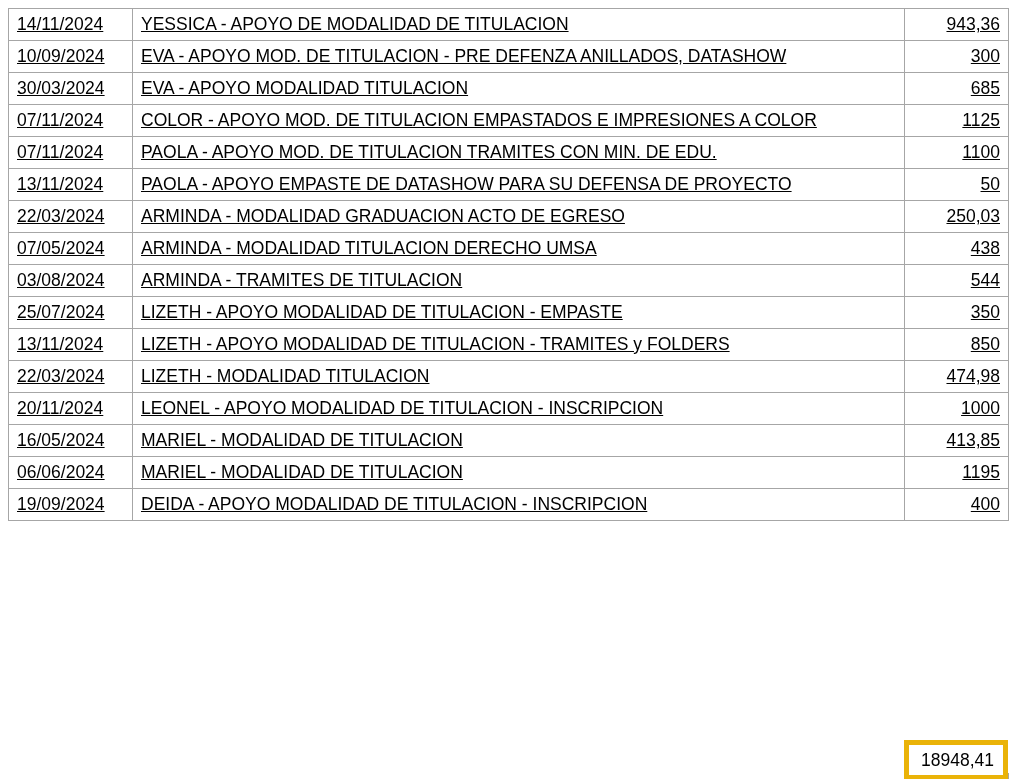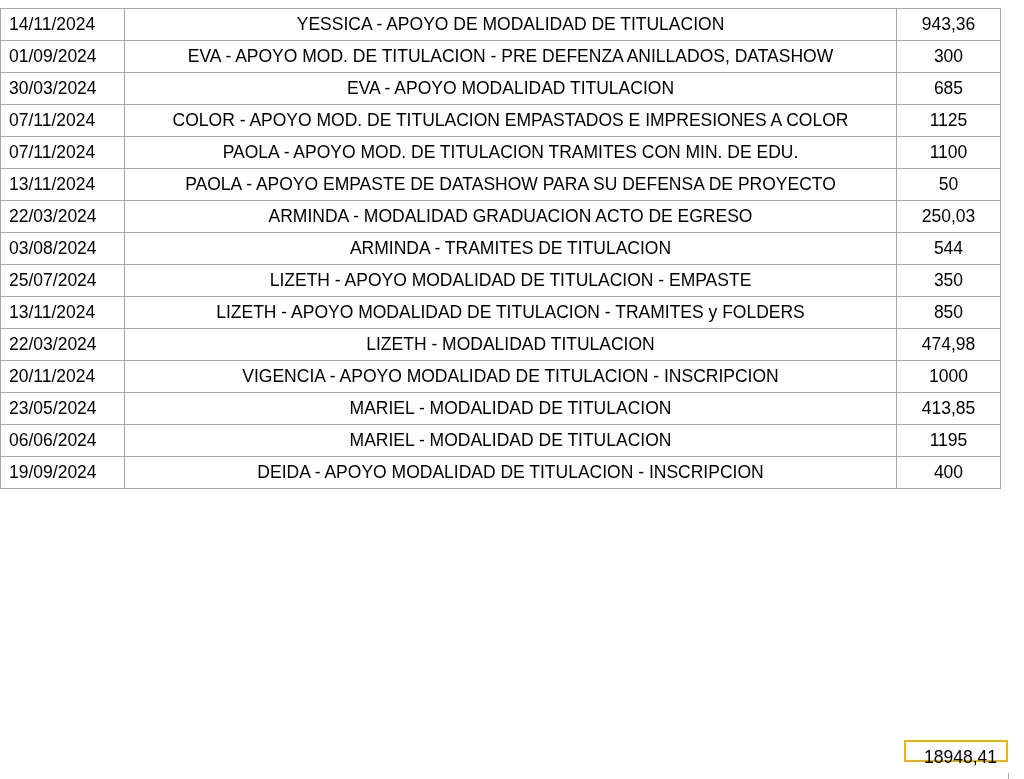--- a/index.html
+++ b/index.html
@@ -16,56 +16,58 @@
   }
   .sheet {
     position: relative;
     width: 1024px;
     height: 779px;
   }
   table.ledger {
     border-collapse: collapse;
     table-layout: fixed;
     width: 1000px;
+    margin-left: 8px;
     margin-top: 8px;
+    text-decoration: underline;
   }
   table.ledger col.c-date  { width: 124px; }
   table.ledger col.c-desc  { width: 772px; }
   table.ledger col.c-amt   { width: 104px; }
 
   table.ledger td {
     border: 1px solid #a6a6a6;
     height: 31px;
     padding: 0 8px;
     font-size: 17.5px;
     line-height: 31px;
     white-space: nowrap;
     overflow: hidden;
   }
   td.date {
     text-align: left;
     padding-left: 9px;
   }
   td.desc {
-    text-align: center;
+    text-align: left;
     padding-left: 11px;
   }
   td.amount {
-    text-align: center;
+    text-align: right;
     padding-right: 9px;
   }
   .total-wrap {
     position: absolute;
     left: 904px;
     top: 732px;
     width: 104px;
   }
   .total-box {
-    border: 2px solid #eab308;
-    height: 22px;
+    border: 5px solid #eab308;
+    height: 40px;
     line-height: 31px;
     font-size: 17.5px;
     text-align: right;
     padding: 0 9px;
     box-sizing: border-box;
     background: #ffffff;
   }
   .tail-line {
     position: absolute;
     left: 1008px;
@@ -86,21 +88,21 @@
       <col class="c-desc">
       <col class="c-amt">
     </colgroup>
     <tbody>
         <tr>
           <td class="date">14/11/2024</td>
           <td class="desc">YESSICA - APOYO DE MODALIDAD DE TITULACION</td>
           <td class="amount">943,36</td>
         </tr>
         <tr>
-          <td class="date">01/09/2024</td>
+          <td class="date">10/09/2024</td>
           <td class="desc">EVA - APOYO MOD. DE TITULACION - PRE DEFENZA ANILLADOS, DATASHOW</td>
           <td class="amount">300</td>
         </tr>
         <tr>
           <td class="date">30/03/2024</td>
           <td class="desc">EVA - APOYO MODALIDAD TITULACION</td>
           <td class="amount">685</td>
         </tr>
         <tr>
           <td class="date">07/11/2024</td>
@@ -116,20 +118,25 @@
           <td class="date">13/11/2024</td>
           <td class="desc">PAOLA - APOYO EMPASTE DE DATASHOW PARA SU DEFENSA DE PROYECTO</td>
           <td class="amount">50</td>
         </tr>
         <tr>
           <td class="date">22/03/2024</td>
           <td class="desc">ARMINDA - MODALIDAD GRADUACION ACTO DE EGRESO</td>
           <td class="amount">250,03</td>
         </tr>
         <tr>
+          <td class="date">07/05/2024</td>
+          <td class="desc">ARMINDA - MODALIDAD TITULACION DERECHO UMSA</td>
+          <td class="amount">438</td>
+        </tr>
+        <tr>
           <td class="date">03/08/2024</td>
           <td class="desc">ARMINDA - TRAMITES DE TITULACION</td>
           <td class="amount">544</td>
         </tr>
         <tr>
           <td class="date">25/07/2024</td>
           <td class="desc">LIZETH - APOYO MODALIDAD DE TITULACION - EMPASTE</td>
           <td class="amount">350</td>
         </tr>
         <tr>
@@ -137,25 +144,25 @@
           <td class="desc">LIZETH - APOYO MODALIDAD DE TITULACION - TRAMITES y FOLDERS</td>
           <td class="amount">850</td>
         </tr>
         <tr>
           <td class="date">22/03/2024</td>
           <td class="desc">LIZETH - MODALIDAD TITULACION</td>
           <td class="amount">474,98</td>
         </tr>
         <tr>
           <td class="date">20/11/2024</td>
-          <td class="desc">VIGENCIA - APOYO MODALIDAD DE TITULACION - INSCRIPCION</td>
+          <td class="desc">LEONEL - APOYO MODALIDAD DE TITULACION - INSCRIPCION</td>
           <td class="amount">1000</td>
         </tr>
         <tr>
-          <td class="date">23/05/2024</td>
+          <td class="date">16/05/2024</td>
           <td class="desc">MARIEL - MODALIDAD  DE TITULACION</td>
           <td class="amount">413,85</td>
         </tr>
         <tr>
           <td class="date">06/06/2024</td>
           <td class="desc">MARIEL - MODALIDAD DE TITULACION</td>
           <td class="amount">1195</td>
         </tr>
         <tr>
           <td class="date">19/09/2024</td>

